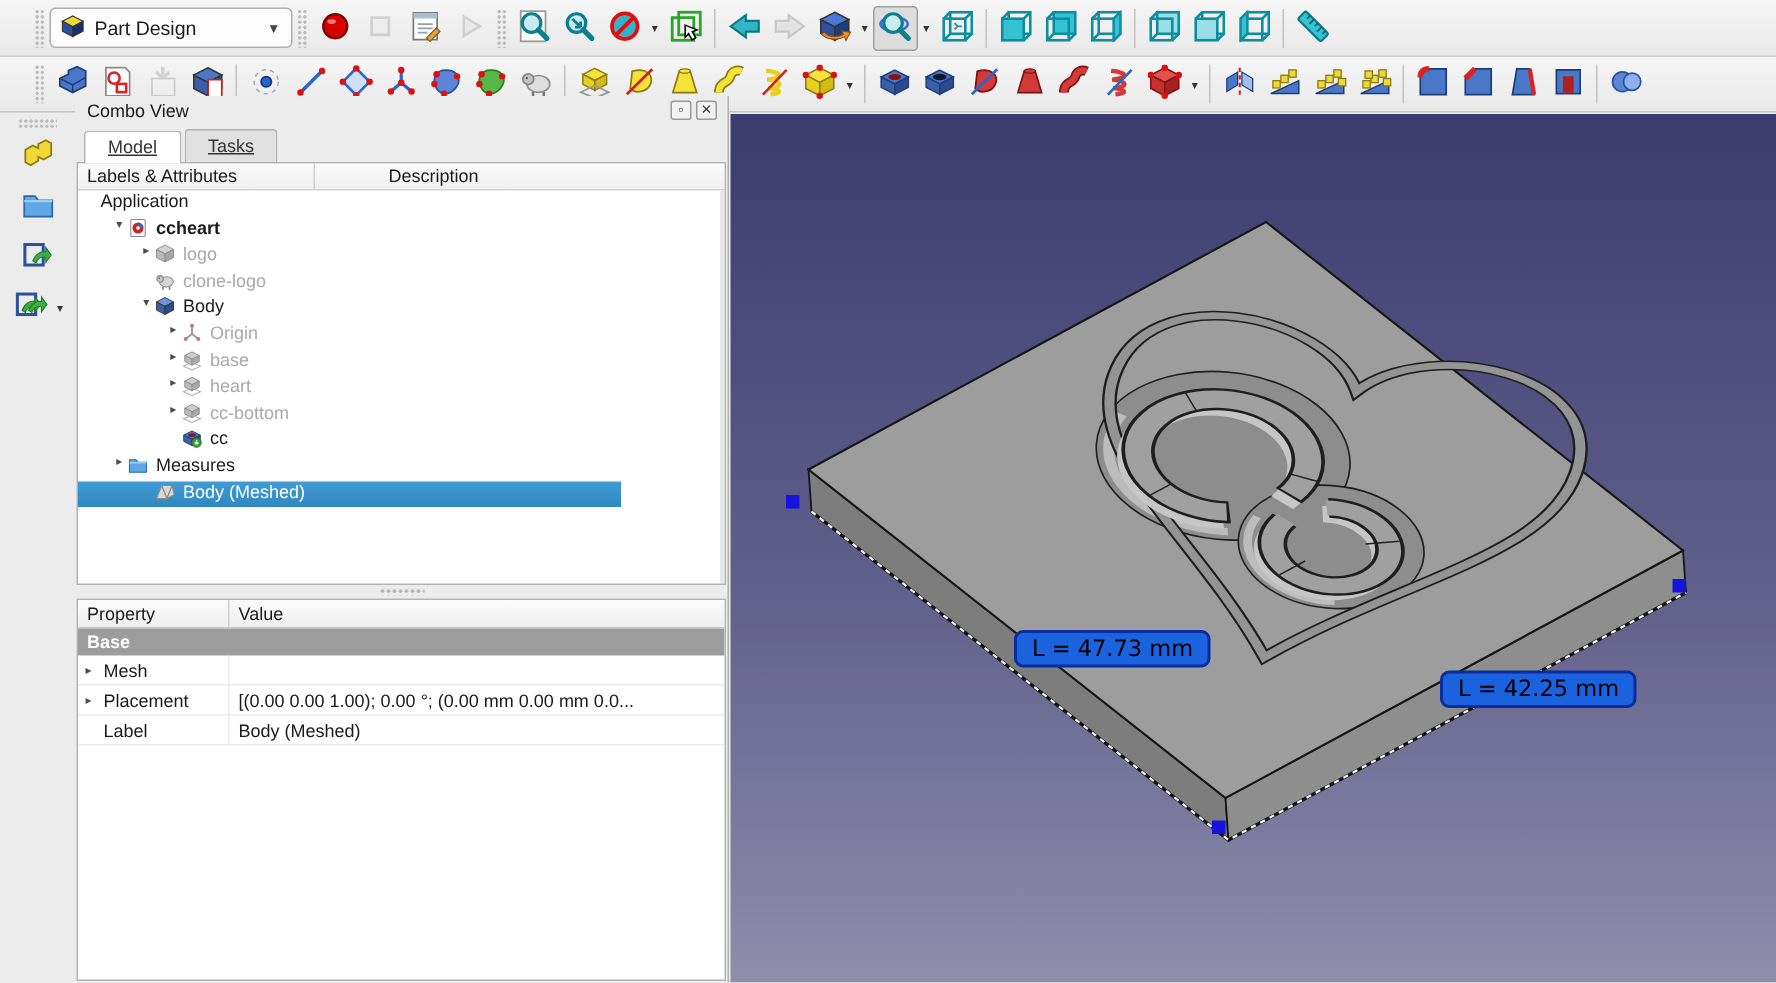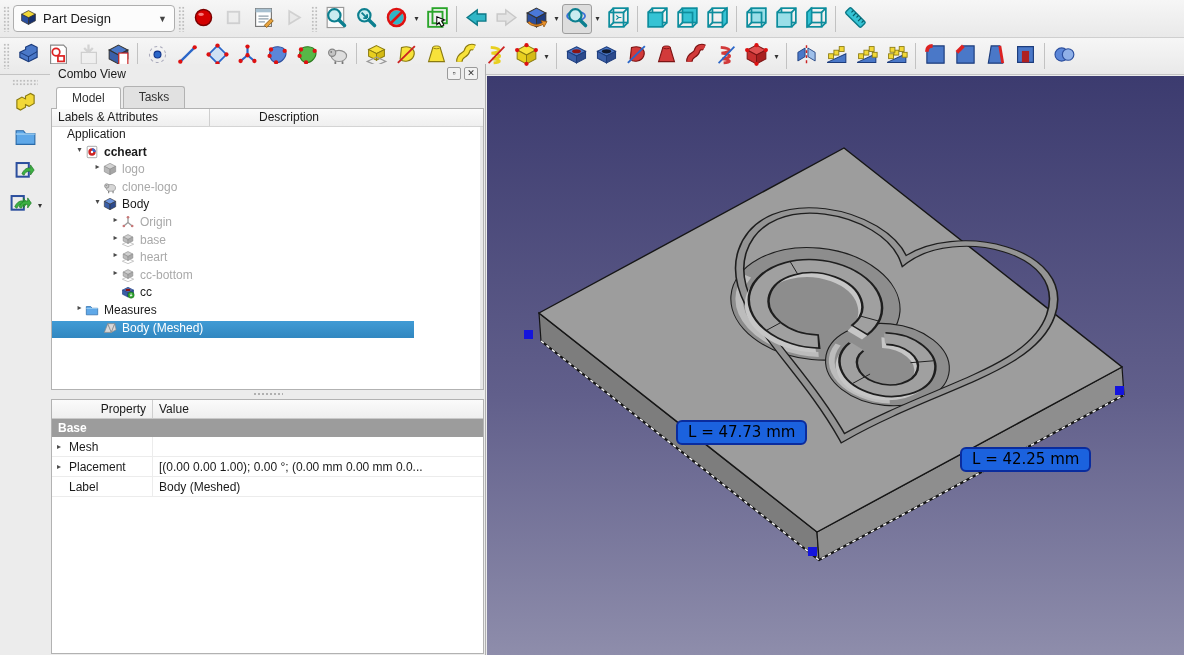--- a/index.html
+++ b/index.html
@@ -1,20 +1,20 @@
 <!DOCTYPE html>
 <html><head>
 <meta charset="utf-8">
 <style>
   * { margin:0; padding:0; box-sizing:border-box; }
   html,body { width:1184px; height:655px; overflow:hidden; }
   body { font-family:"Liberation Sans",sans-serif; background:#ececec; position:relative; font-size:12px; color:#1a1a1a; }
 
   
-  .tb { position:absolute; left:0; right:0; display:flex; align-items:center; background:linear-gradient(#f6f6f6,#e9e9e9); border-bottom:1px solid #cfcfcf; padding:0 0; }
+  .tb { position:absolute; left:0; right:0; display:flex; align-items:center; background:linear-gradient(#f6f6f6,#e9e9e9); border-bottom:1px solid #cfcfcf; padding:0 20px; }
   #toolbar-row1 { top:0; height:38px; }
   #toolbar-row2 { top:38px; height:37px; border-bottom:1px solid #c4c4c4; }
   .tb-btn { width:30px; height:30px; display:flex; align-items:center; justify-content:center; border-radius:3px; flex:0 0 auto; }
   .tb-btn svg { width:23px; height:23px; }
   .tb-btn.pressed { background:#dddddd; border:1px solid #9e9e9e; }
   .tb-btn.disabled { opacity:.5; filter:grayscale(.9); }
   .dd { width:11px; height:30px; display:flex; align-items:center; justify-content:center; font-size:8px; color:#333; flex:0 0 auto; }
   .sep { width:1px; height:26px; background:#c2c2c2; margin:0 4px; flex:0 0 auto; }
   .handle { width:7px; height:26px; margin:0 3px; background-image:radial-gradient(#bdbdbd 1px, transparent 1.2px); background-size:3.5px 3.5px; flex:0 0 auto; }
   .wb-select { height:27px; background:#fcfcfc; border:1px solid #aeaeae; border-radius:4px; display:flex; align-items:center; padding:0 7px 0 6px; gap:6px; width:162px; font-size:13px; flex:0 0 auto; }
@@ -27,21 +27,21 @@
   #left-toolbar .tb-btn { margin-bottom:3px; }
   .lrow { display:flex; align-items:center; }
   .lrow .dd { width:9px; }
 
   
   #combo-view { position:absolute; top:64px; left:50px; width:436px; bottom:0; background:#ececec; border-right:1px solid #b0b0b0; display:flex; flex-direction:column; }
   .combo-title { height:19px; display:flex; align-items:center; padding:0 7px 0 8px; font-size:12px; }
   .win-btns { margin-left:auto; display:flex; gap:3px; }
   .win-btn { width:14px; height:13px; border:1px solid #9a9a9a; background:#f2f2f2; font-size:9px; line-height:11px; text-align:center; color:#333; border-radius:2px; }
   .tabs { display:flex; padding:3px 4px 0 6px; gap:2px; height:25px; }
-  .tab { padding:3px 15px 2px; font-size:12px; border:1px solid #b2b2b2; border-bottom:none; border-radius:3px 3px 0 0; background:#e1e1e1; color:#333; }
+  .tab { padding:3px 15px 2px; font-size:12px; border:1px solid #b2b2b2; border-bottom:none; border-radius:3px 3px 0 0; background:#e1e1e1; color:#333;text-decoration:underline; }
   .tab.active { background:#fff; position:relative; top:1px; z-index:2; }
   .tree-area { margin:0 1px; background:#fff; border:1px solid #b2b2b2; height:282px; overflow:hidden; position:relative; }
   .tree-header { display:flex; height:18px; background:linear-gradient(#fbfbfb,#efefef); border-bottom:1px solid #d4d4d4; }
   .th-cell { padding:1px 6px; border-right:1px solid #cfcfcf; font-size:12px; }
   .th-cell:first-child { width:158px; flex:0 0 auto; }
   .th-cell:last-child { flex:1; border-right:none;margin-left:43px; }
   .tree-row { height:17.6px; display:flex; align-items:flex-start; white-space:nowrap; font-size:12px; }
   .tree-row .expander { width:11px; font-size:8px; color:#4a4a4a; text-align:center; flex:0 0 auto; }
   .tree-row .ticon { width:16px; height:14px; flex:0 0 auto; margin-right:3px; }
   .tree-row .ticon svg { width:14px; height:14px; }
@@ -49,21 +49,21 @@
   .tree-row.bold .tlabel { font-weight:bold; }
   .tree-row.selected { background:linear-gradient(#409bd5,#3187c0); color:#fff; width:362px; }
   .tree-scrollbar { position:absolute; right:0; top:18px; bottom:0; width:3px; background:#e8e8e8; }
   .splitter { height:9px; display:flex; align-items:center; justify-content:center; }
   .splitter .grip { width:30px; height:5px; background-image:radial-gradient(#b0b0b0 1px, transparent 1.2px); background-size:4px 4px; }
 
   
   .props { margin:0 1px 1px; background:#fff; border:1px solid #b2b2b2; flex:1; overflow:hidden; }
   .props-header { display:flex; height:19px; background:linear-gradient(#fbfbfb,#efefef); border-bottom:1px solid #c9c9c9; }
   .ph-cell { padding:2px 6px; border-right:1px solid #cfcfcf; }
-  .ph-cell:first-child { width:101px; flex:0 0 auto;text-align:right; }
+  .ph-cell:first-child { width:101px; flex:0 0 auto; }
   .ph-cell:last-child { flex:1; border-right:none; }
   .prop-group { height:18px; background:#9c9c9c; color:#fff; font-weight:bold; padding:2px 6px; }
   .prop-row { display:flex; height:20px; border-bottom:1px solid #ececec; align-items:stretch; }
   .pr-name { width:101px; flex:0 0 auto; display:flex; align-items:center; gap:3px; padding-left:5px; border-right:1px solid #ececec; }
   .pr-name .expander { width:9px; font-size:8px; color:#4a4a4a; }
   .pr-value { flex:1; display:flex; align-items:center; padding-left:6px; white-space:nowrap; overflow:hidden; }
 
   
   #viewport { position:absolute; top:76px; left:487px; right:0; bottom:0; background:linear-gradient(180deg,#3c3b6f 0%,#615f8b 55%,#8e8dab 100%); }
   #scene { position:absolute; left:0; top:0; }

